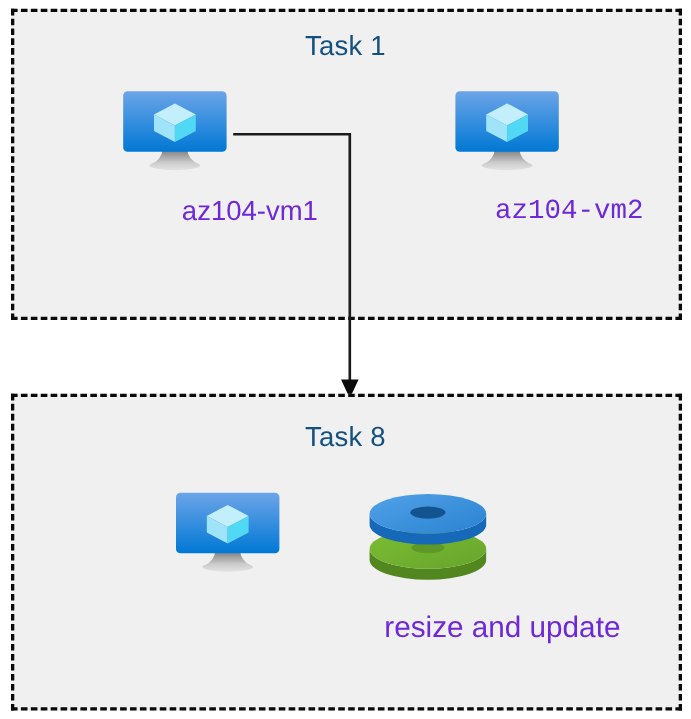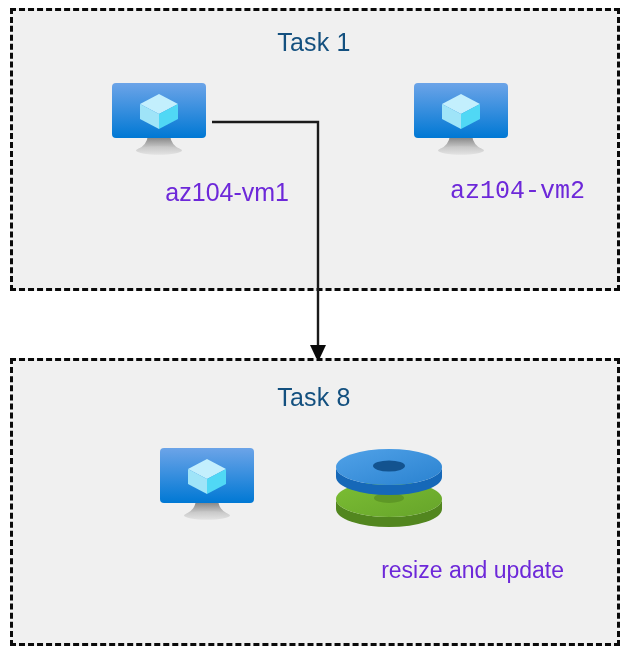--- a/index.html
+++ b/index.html
@@ -60,21 +60,21 @@
     text-align: right;
     color: #6d28d9;
     font-size: 25px;
     line-height: 32px;
     white-space: nowrap;
   }
   #vm1-label { left: 44px;  top: 176px; width: 245px; }
   #vm2-label { left: 340px; top: 176px; width: 245px; font-family: Liberation Mono, monospace; }
   #task2-label {
     left: 64px; top: 553px; width: 500px;
-    font-size: 23px; line-height: 34px;
+    font-size: 27px; line-height: 34px;
   }
 
   
   .vm-icon {
     position: absolute;
     width: 104px;
     height: 78px;
   }
   #vm1-icon   { left: 110px; top: 82px;  }
   #vm2-icon   { left: 412px; top: 82px;  }

